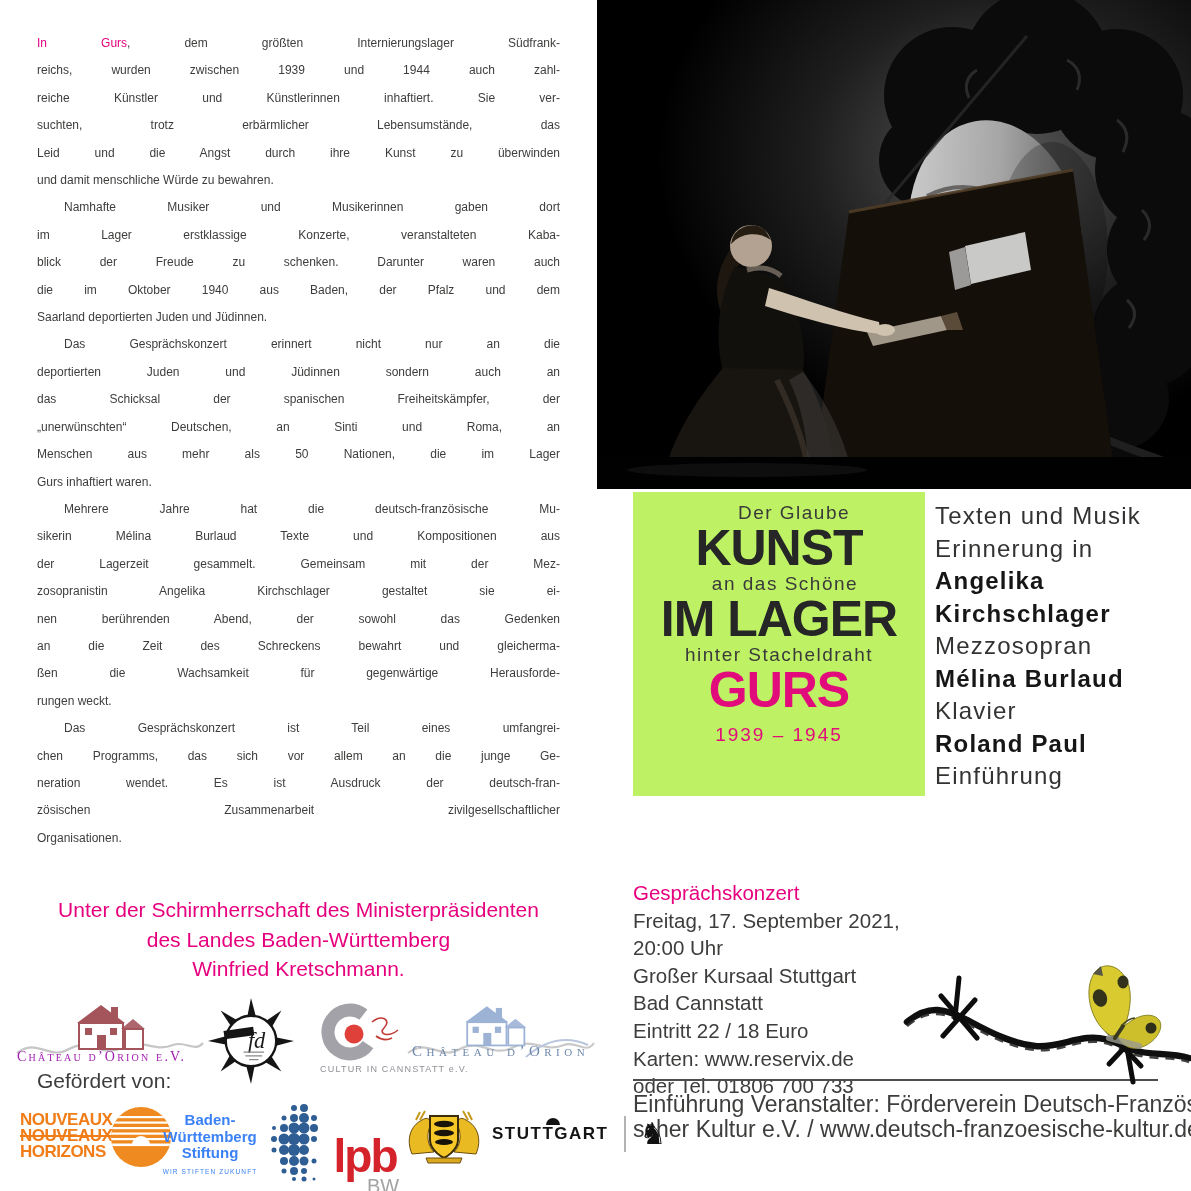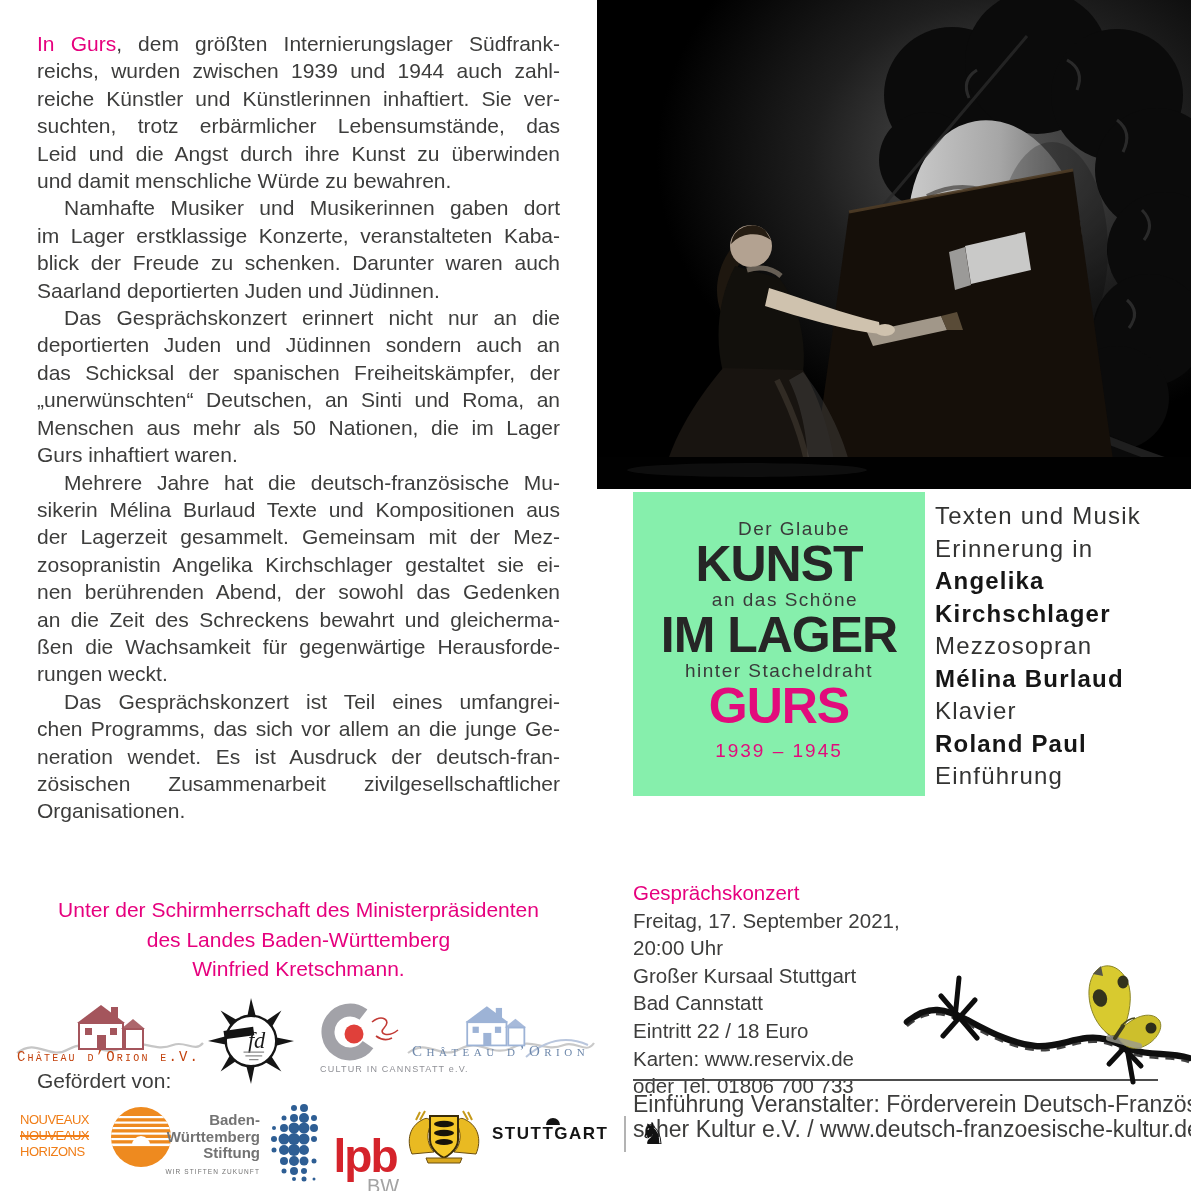--- a/index.html
+++ b/index.html
@@ -1,37 +1,37 @@
 <!DOCTYPE html>
 <html lang="de"><head>
 <meta charset="utf-8">
 <style>
   html,body{margin:0;padding:0;background:#888;}
   .page{position:relative;width:1191px;height:1191px;background:#ffffff;overflow:hidden;
         font-family:"Liberation Sans",sans-serif;margin:0 auto;}
 
   
   .body-col{position:absolute;left:37px;top:30px;width:523px;color:#3d3d3c;
-            font-size:21px;line-height:27.4px;}
+            font-size:12px;line-height:27.4px;}
   .line{text-align:justify;text-align-last:justify;}
   .line.last{text-align-last:left;}
   .line.indent{text-indent:27px;}
   .accent{color:#e6007e;}
 
   
   .patron{position:absolute;left:37px;top:895px;width:523px;text-align:center;
           color:#e6007e;font-size:21px;line-height:29.5px;}
 
   
   .photo{position:absolute;left:597px;top:0;width:594px;height:489px;}
   .photo svg{display:block;}
 
   
   .titlebox{position:absolute;left:633px;top:492px;width:292px;height:304px;
-            background:#86efac;padding-top:24px;box-sizing:border-box;}
+            background:#bef264;padding-top:8px;box-sizing:border-box;}
   .tb-line{display:block;text-align:center;white-space:nowrap;}
   .tb-line.small{font-size:19px;letter-spacing:1.5px;color:#3a3a3a;margin-top:2px;}
   .tb-line.big{font-size:50px;line-height:45px;font-weight:bold;color:#262626;
                letter-spacing:-1px;margin-top:2px;}
   .tb-line.pink{color:#e20b7c;}
   .tb-line.years{font-size:19px;letter-spacing:2px;color:#e20b7c;margin-top:11px;}
   .tb-line.shift1{transform:translateX(15px);}
   .tb-line.shift2{transform:translateX(6px);}
 
   
@@ -52,34 +52,34 @@
   
   .wire{position:absolute;left:893px;top:950px;width:298px;height:140px;z-index:5;}
 
   
   .logo{position:absolute;}
   .lg-chateau{width:190px;height:82px;}
   .lg-chateau .script{position:absolute;left:0;top:28px;}
   .lg-chateau .house{position:absolute;left:34px;top:0;}
   .lg-chateau .cap-label{position:absolute;left:2px;top:52px;width:100%;
        font-family:"Liberation Serif",serif;font-variant:small-caps;white-space:nowrap;}
-  .lg-chateau.red .cap-label{color:#c2410c;font-size:14px;letter-spacing:2.2px;font-family:Liberation Mono, monospace;}
+  .lg-chateau.red .cap-label{color:#a21caf;font-size:14px;letter-spacing:2.2px;}
   .lg-chateau.blue .cap-label{color:#6e88ab;font-size:15px;letter-spacing:4.5px;left:6px;top:44px;}
   .lg-dfg{width:86px;height:86px;}
   .lg-cultur{width:104px;height:72px;}
   .lg-cultur .cc-label{position:absolute;left:0;top:62px;font-size:9px;letter-spacing:1.2px;
         color:#8f9096;white-space:nowrap;}
   .funded{position:absolute;left:37px;top:1069px;font-size:21px;color:#3d3d3c;}
 
   
-  .lg-horizons{left:20px;top:1112px;color:#f07d17;font-weight:normal;font-size:13px;
+  .lg-horizons{left:20px;top:1112px;color:#f07d17;font-weight:bold;font-size:17px;
                line-height:16px;letter-spacing:-0.5px;white-space:nowrap;}
   .lg-horizons .strike{text-decoration:line-through;text-decoration-thickness:2px;}
   .lg-circle{left:110px;top:1106px;}
-  .lg-bwst{left:160px;top:1112px;width:100px;text-align:right;color:#737373;}
+  .lg-bwst{left:160px;top:1112px;width:100px;text-align:center;color:#3b82f6;}
   .lg-bwst .bwst-line{font-weight:bold;font-size:15px;line-height:16.5px;white-space:nowrap;}
   .lg-bwst .bwst-tag{font-size:6.5px;letter-spacing:1.1px;margin-top:6px;white-space:nowrap;}
   .lg-dots{left:268px;top:1103px;}
   .lg-lpb{left:330px;top:1136px;width:70px;text-align:center;}
   .lg-lpb .lpb-main{color:#d5232b;font-weight:bold;font-size:46px;line-height:40px;letter-spacing:-2px;}
   .lg-lpb .lpb-sub{color:#a3a3a3;font-size:20px;line-height:20px;margin-left:36px;}
   .lg-coat{left:402px;top:1106px;}
   .lg-stuttgart{left:492px;top:1110px;display:flex;align-items:center;height:48px;}
   .stg-word{position:relative;font-weight:bold;font-size:17px;letter-spacing:1.5px;color:#141414;}
   .stg-dome{position:absolute;left:53px;top:-7px;}
@@ -96,20 +96,21 @@
     <div>
 
     <div class="line">reichs, wurden zwischen 1939 und 1944 auch zahl-</div>
         <div class="line">reiche Künstler und Künstlerinnen inhaftiert. Sie ver-</div>
         <div class="line">suchten, trotz erbärmlicher Lebensumstände, das</div>
         <div class="line">Leid und die Angst durch ihre Kunst zu überwinden</div>
         <div class="line last">und damit menschliche Würde zu bewahren.</div>
         <div class="line indent">Namhafte Musiker und Musikerinnen gaben dort</div>
         <div class="line">im Lager erstklassige Konzerte, veranstalteten Kaba-</div>
         <div class="line">blick der Freude zu schenken. Darunter waren auch</div>
+        <div class="line">die im Oktober 1940 aus Baden, der Pfalz und dem</div>
         <div class="line last">Saarland deportierten Juden und Jüdinnen.</div>
         <div class="line indent">Das Gesprächskonzert erinnert nicht nur an die</div>
         <div class="line">deportierten Juden und Jüdinnen sondern auch an</div>
         <div class="line">das Schicksal der spanischen Freiheitskämpfer, der</div>
         <div class="line">„unerwünschten“ Deutschen, an Sinti und Roma, an</div>
         <div class="line">Menschen aus mehr als 50 Nationen, die im Lager</div>
         <div class="line last">Gurs inhaftiert waren.</div>
         <div class="line indent">Mehrere Jahre hat die deutsch-französische Mu-</div>
         <div class="line">sikerin Mélina Burlaud Texte und Kompositionen aus</div>
         <div class="line">der Lagerzeit gesammelt. Gemeinsam mit der Mez-</div>

